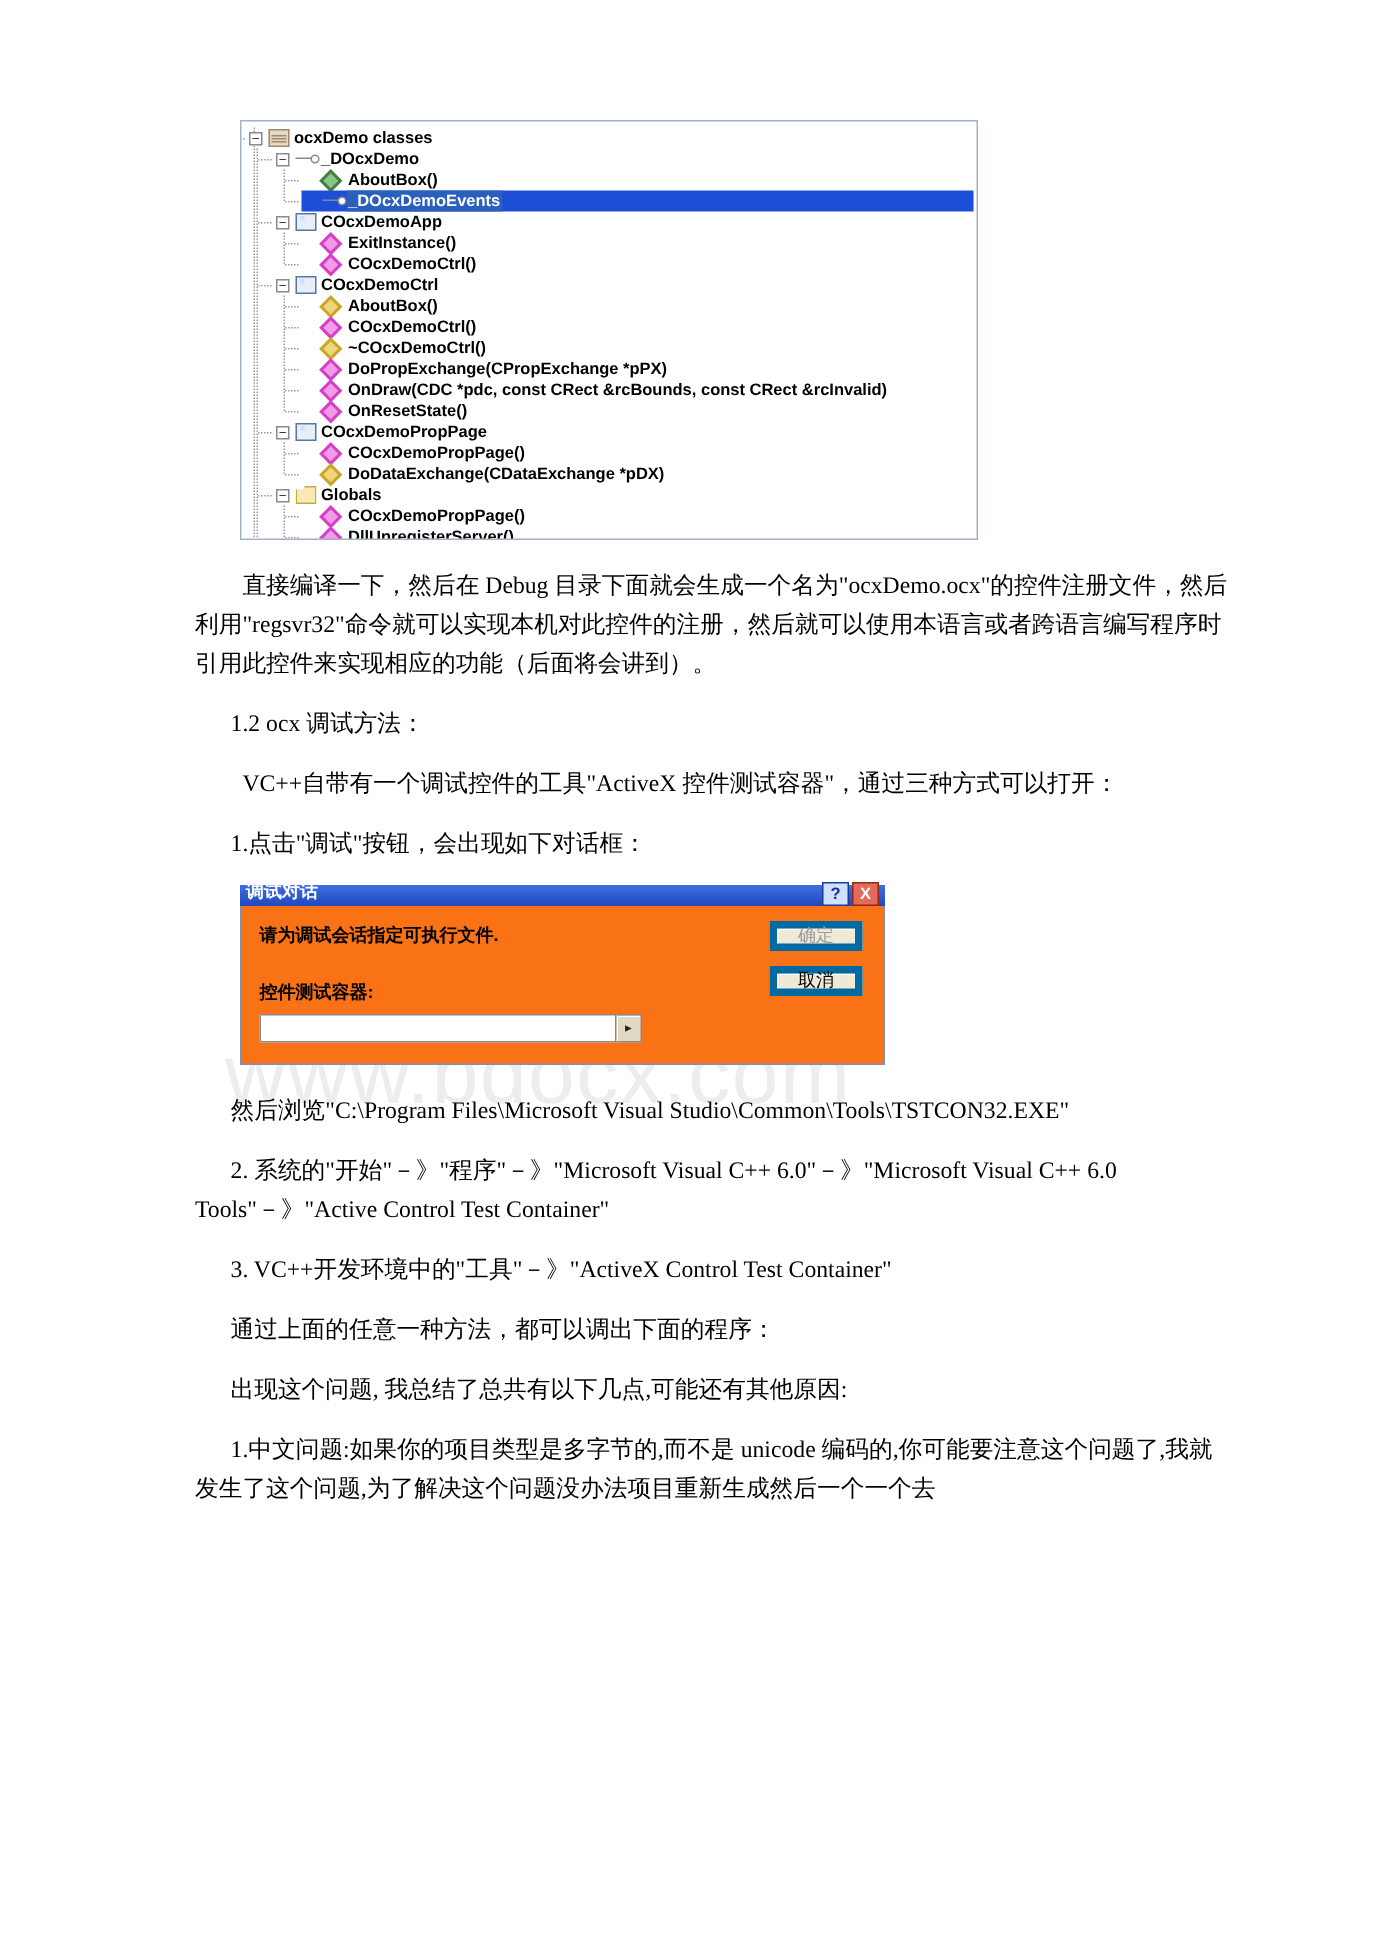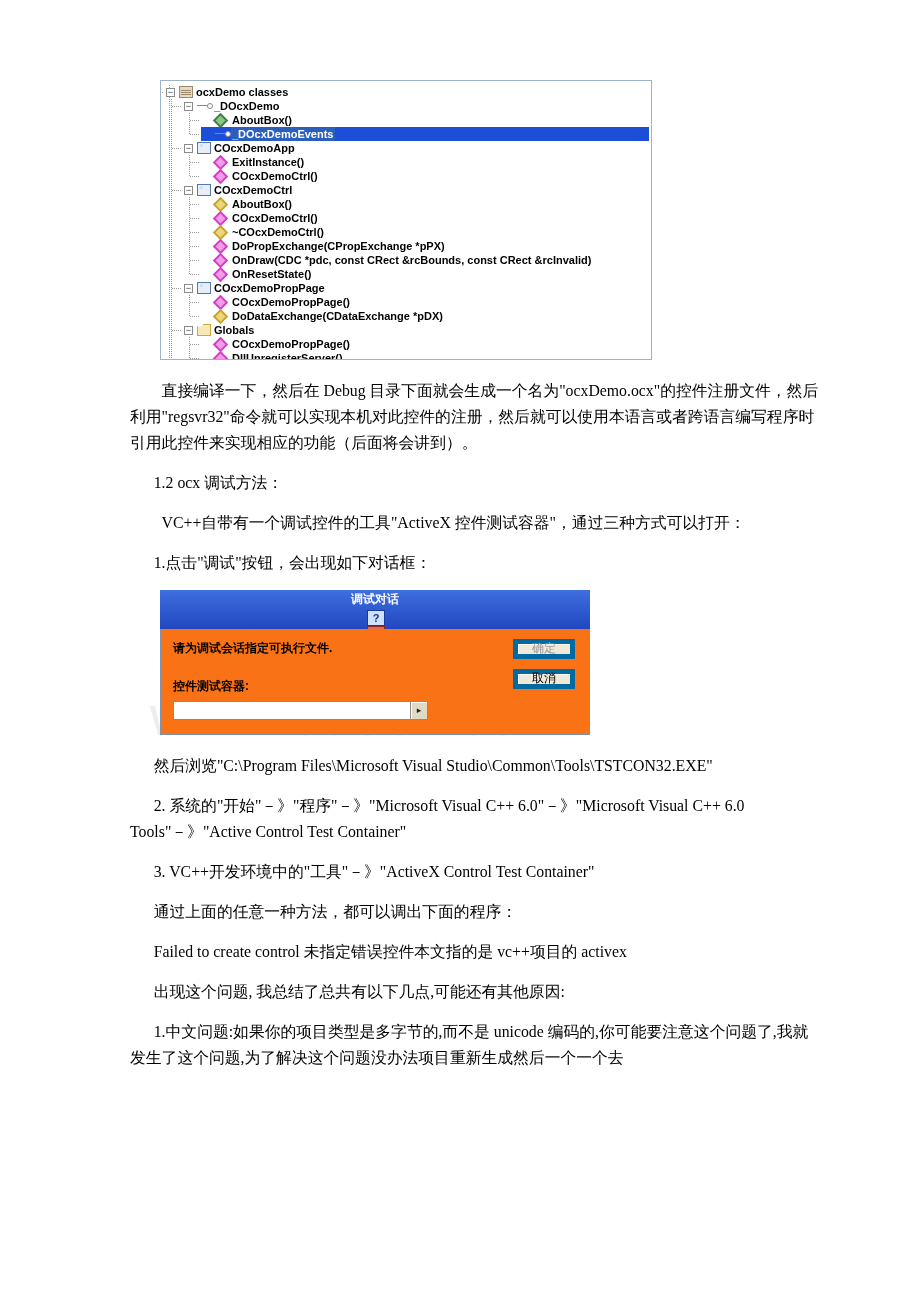--- a/index.html
+++ b/index.html
@@ -75,23 +75,23 @@
   .ico-fn{ background:#d63ec7; } .ico-fn::after{content:"";position:absolute;inset:2px;background:#f39ae9;}
   .ico-fnp{ background:#3f7f3f; } .ico-fnp::after{content:"";position:absolute;inset:2px;background:#8ac58a;}
   .ico-fny{ background:#c9a62a; } .ico-fny::after{content:"";position:absolute;inset:2px;background:#efd67a;}
   .dotline li::before{ content:""; position:absolute; left:-11px; top:7px; width:9px; border-top:1px dotted #9a9a9a;}
   .dotline ul::before{ content:""; position:absolute; left:6px; top:0; bottom:7px; border-left:1px dotted #9a9a9a;}
   .tree li, .tree ul { position: relative; }
 
   
   .dlgwrap { margin: 6px 0 18px 30px; width:430px; }
   .dlg-title {
-    height:39px; background:linear-gradient(#3f6fe0,#2047c0);
-    display:flex; align-items:center; padding:0 4px; color:#fff;
-    font-family: "SimSun", sans-serif; font-size:12px; font-weight:bold;flex-direction:column;
+    height:14px; background:linear-gradient(#3f6fe0,#2047c0);
+    display:flex; align-items:flex-end; padding:0 4px; color:#fff;
+    font-family: "SimSun", sans-serif; font-size:12px; font-weight:bold;
   }
   .dlg-title .spacer{flex:1;}
   .winbtn{ width:18px; height:16px; margin-left:2px; display:flex;align-items:center;justify-content:center;
     font-family:Arial,sans-serif; font-weight:bold; font-size:11px; }
   .winbtn.help{ background:#cfe1ff; color:#16348b; border:1px solid #1a3c99; }
   .winbtn.close{ background:#e46a5a; color:#fff; border:1px solid #8d2a1d; }
   .dlg-body{
     background:#f97316; border:1px solid #7a92b5; border-top:none;
     padding:10px 12px 14px 12px; font-family:"SimSun",sans-serif; font-size:12px;
     position:relative;
@@ -306,17 +306,16 @@
         <input class="dlg-input" value="" style="">
         <div class="combo-btn">▸</div>
       </div>
     </div>
   </div>
 
   <p class="indent-2">然后浏览"C:\Program Files\Microsoft Visual Studio\Common\Tools\TSTCON32.EXE"</p>
   <p class="indent-2">2. 系统的"开始"－》"程序"－》"Microsoft Visual C++ 6.0"－》"Microsoft Visual C++ 6.0 Tools"－》"Active Control Test Container"</p>
   <p class="indent-2">3. VC++开发环境中的"工具"－》"ActiveX Control Test Container"</p>
   <p class="indent-2">通过上面的任意一种方法，都可以调出下面的程序：</p>
-  <p class="indent-2">Failed to create control 未指定错误控件本文指的是 vc++项目的 activex</p>
   <p class="indent-2"> 出现这个问题, 我总结了总共有以下几点,可能还有其他原因:</p>
   <p class="indent-2">1.中文问题:如果你的项目类型是多字节的,而不是 unicode 编码的,你可能要注意这个问题了,我就发生了这个问题,为了解决这个问题没办法项目重新生成然后一个一个去</p>
 
 </div>
 
 </body></html>

